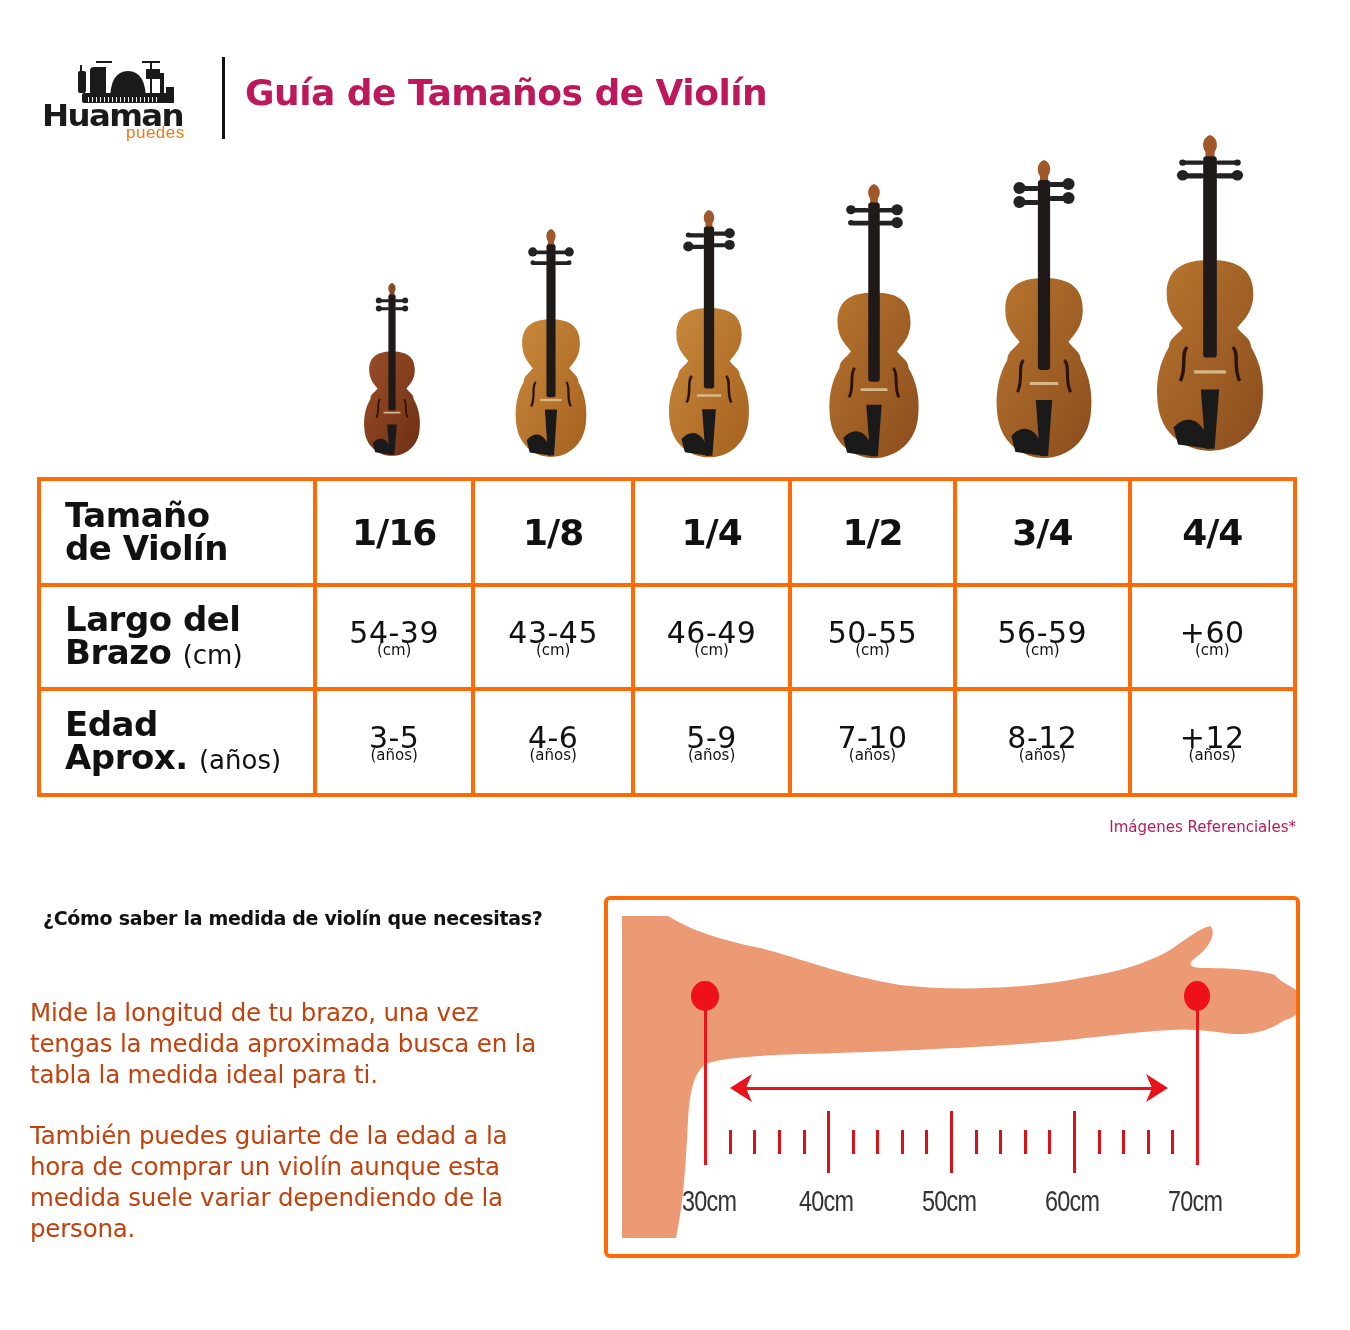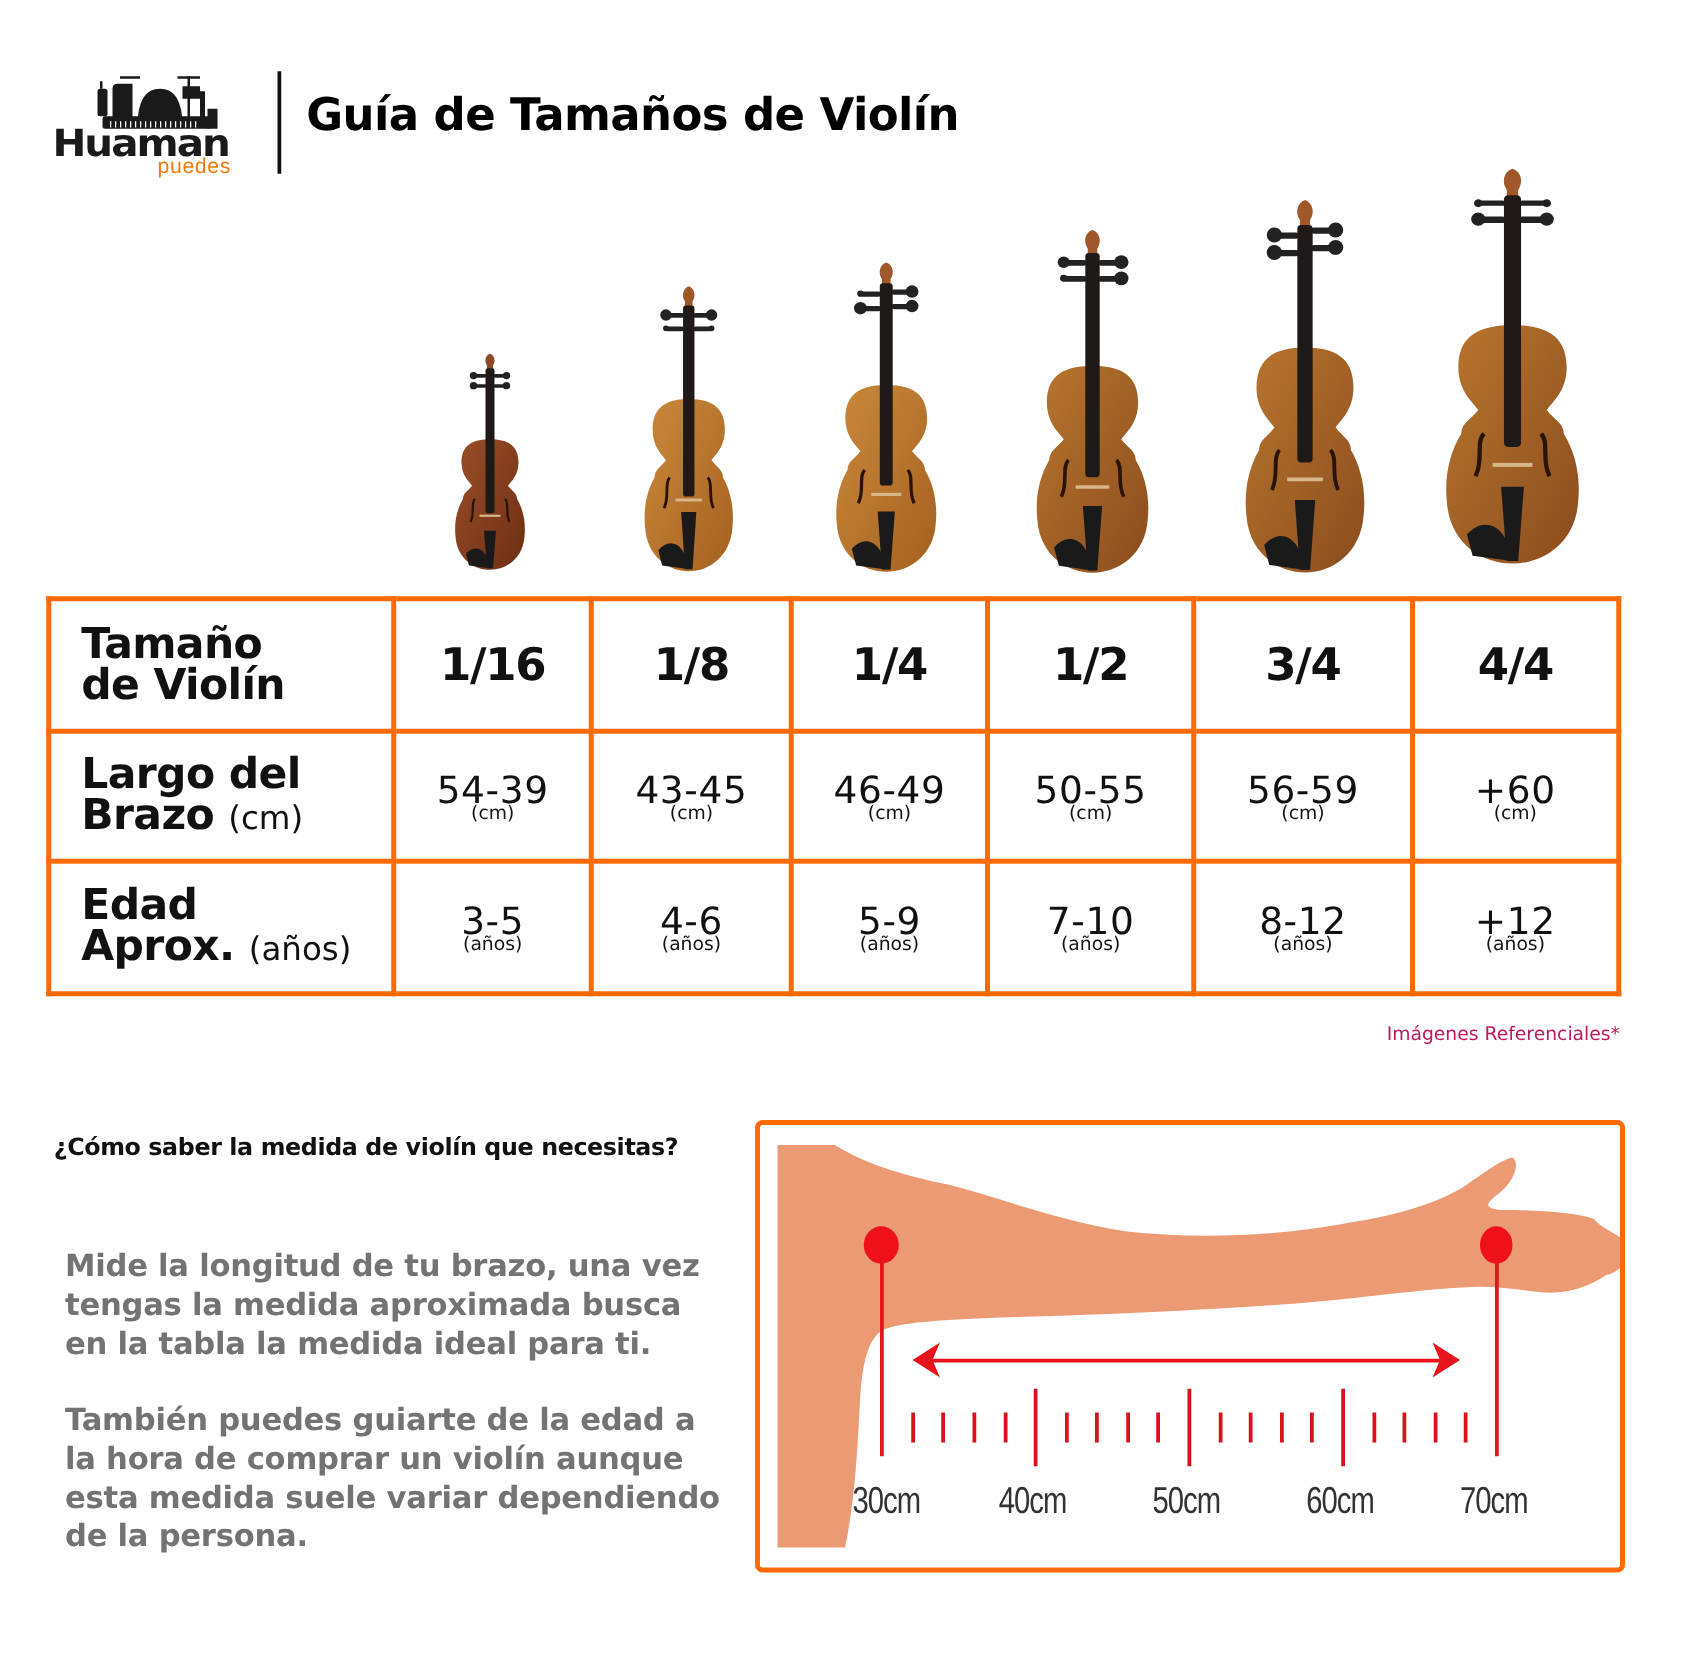--- a/index.html
+++ b/index.html
@@ -5,21 +5,21 @@
     * { box-sizing: border-box; margin: 0; padding: 0; }
     html, body { width: 1350px; height: 1330px; background: #ffffff; overflow: hidden; }
     body { position: relative; font-family: "DejaVu Sans", "Liberation Sans", sans-serif; color: #111111; }
 
     
     .logo { position: absolute; left: 40px; top: 55px; width: 168px; height: 90px; }
     .logo-art { position: absolute; left: 36px; top: 2px; width: 120px; height: 48px; }
     .logo-word { position: absolute; left: 2px; top: 46px; font-family: "DejaVu Sans", sans-serif; font-weight: bold; font-size: 30px; letter-spacing: -1.5px; color: #1a1a1a; line-height: 30px; transform: scaleX(1.08); transform-origin: left; }
     .logo-sub { position: absolute; left: 86px; top: 70px; font-family: "Liberation Sans", sans-serif; font-size: 17px; color: #f07a10; line-height: 16px; letter-spacing: 0.5px; }
     .header-divider { position: absolute; left: 222px; top: 57px; width: 3px; height: 82px; background: #111; }
-    .page-title { position: absolute; left: 245px; top: 72px; font-family: "DejaVu Sans", sans-serif; font-weight: bold; font-size: 36px; letter-spacing: -0.5px; color: #000000; }
+    .page-title { position: absolute; left: 245px; top: 72px; font-family: "DejaVu Sans", sans-serif; font-weight: bold; font-size: 36px; letter-spacing: -0.5px; color: #be185d; }
 
     
     .violins { position: absolute; left: 0; top: 0; width: 1350px; height: 470px; pointer-events: none; }
 
     
     .size-table { position: absolute; left: 37px; top: 477px; width: 1260px; height: 318px; border-collapse: collapse; }
     .size-table td { border: 4px solid #ff6a08; text-align: center; vertical-align: middle; padding: 0; }
     .size-table tr.r1 td { height: 106px; }
     .size-table tr.r2 td { height: 104px; }
     .size-table tr.r3 td { height: 106px; }
@@ -27,21 +27,21 @@
     .row-head .l1, .row-head .l2 { display: block; font-family: "DejaVu Sans", sans-serif; font-weight: bold; font-size: 34px; line-height: 33px; letter-spacing: -0.5px; color: #111; }
     .row-head .unit { font-weight: normal; font-size: 26px; letter-spacing: 0; }
     .size-val { font-family: "DejaVu Sans", sans-serif; font-weight: bold; font-size: 36px; letter-spacing: -1px; color: #111; }
     .cell-main { display: block; font-family: "DejaVu Sans", sans-serif; font-size: 30px; line-height: 30px; color: #111; letter-spacing: 0.5px; }
     .cell-sub { display: block; font-family: "DejaVu Sans", sans-serif; font-size: 15px; line-height: 12px; margin-top: -4px; color: #111; }
 
     .ref-note { position: absolute; right: 54px; top: 818px; font-family: "DejaVu Sans", sans-serif; font-size: 15px; color: #be185d; }
 
     
     .howto-title { position: absolute; left: 43px; top: 902px; width: 540px; font-family: "DejaVu Sans", sans-serif; font-weight: bold; font-size: 19px; line-height: 33px; letter-spacing: -0.3px; color: #111; }
-    .howto-p { position: absolute; left: 52px; width: 530px; font-family: "DejaVu Sans", sans-serif; font-size: 24.5px; line-height: 31px; color: #737373; letter-spacing: -0.2px; font-weight: bold; }
+    .howto-p { position: absolute; left: 30px; width: 530px; font-family: "DejaVu Sans", sans-serif; font-size: 24.5px; line-height: 31px; color: #c2410c; letter-spacing: -0.2px; }
     .howto-p.p1 { top: 997px; }
     .howto-p.p2 { top: 1120px; }
 
     
     .arm-frame { position: absolute; left: 604px; top: 896px; width: 696px; height: 362px; border: 4px solid #ff6a08; border-radius: 6px; background: #fff; overflow: hidden; }
     .arm-svg { position: absolute; left: -4px; top: -4px; }
     .tick-label { position: absolute; font-family: "Liberation Sans Narrow", "Liberation Sans", sans-serif; font-size: 30px; color: #333; transform: scaleX(0.78); transform-origin: left; letter-spacing: -1px; }
   </style>
 </head>
 <body>

